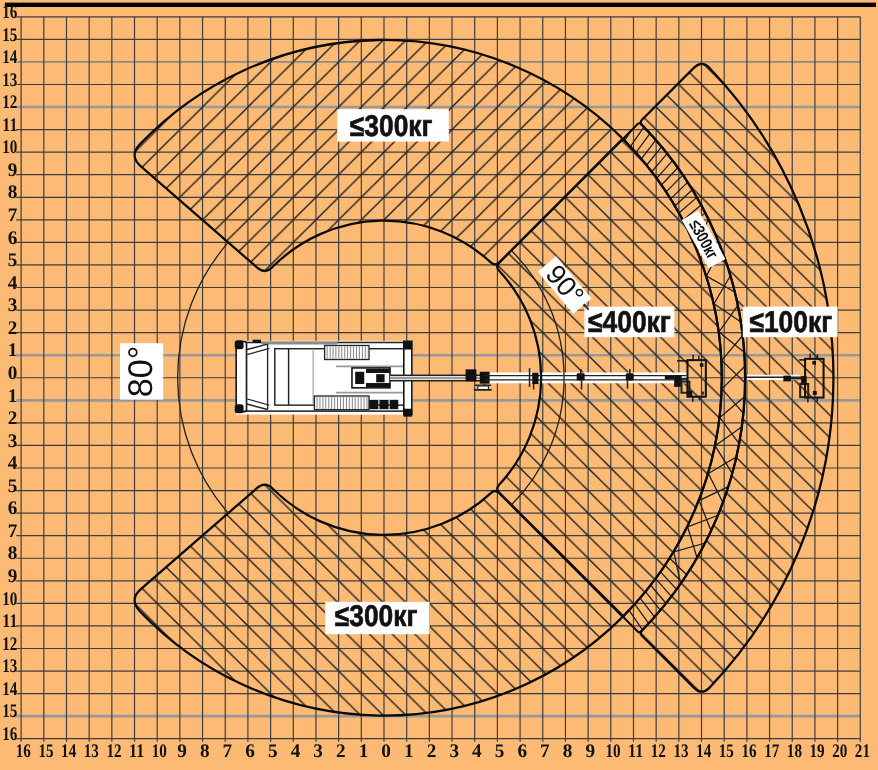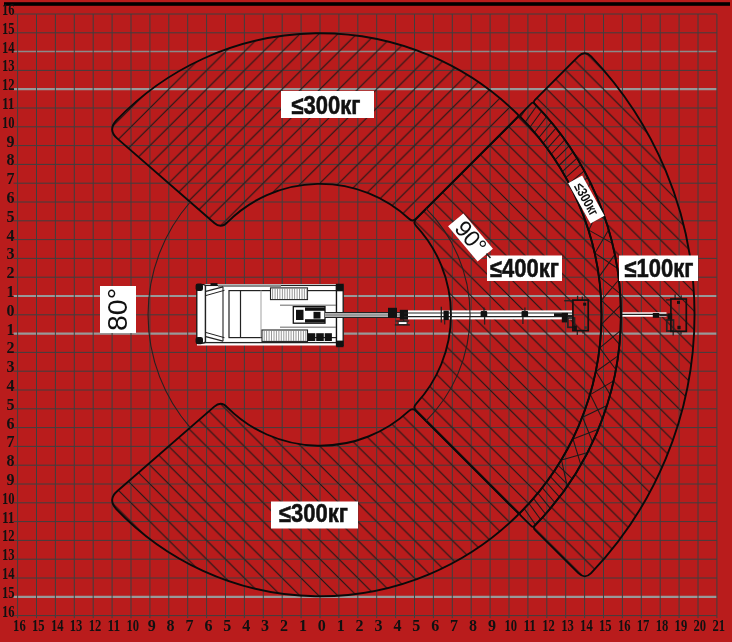--- a/index.html
+++ b/index.html
@@ -1,16 +1,16 @@
 <!DOCTYPE html>
 <html><head>
 <meta charset="utf-8">
 <style>
 html,body{margin:0;padding:0;background:#fff;}
-#wrap{position:relative;width:732px;height:642px;background:#b91c1c;overflow:hidden;}
+#wrap{position:relative;width:732px;height:642px;background:#fdba74;overflow:hidden;}
 svg{position:absolute;left:0;top:0;}
 text{font-family:"Liberation Serif",serif;font-weight:bold;fill:#111;}
 .ax{font-size:16px;}
 .zl{font-size:25px;font-family:"Liberation Sans",sans-serif;paint-order:stroke;stroke:#111;stroke-width:0.55px;}
 </style>
 </head>
 <body>
 <div id="wrap">
 <svg width="732" height="642" viewBox="0 0 732 642">
 

